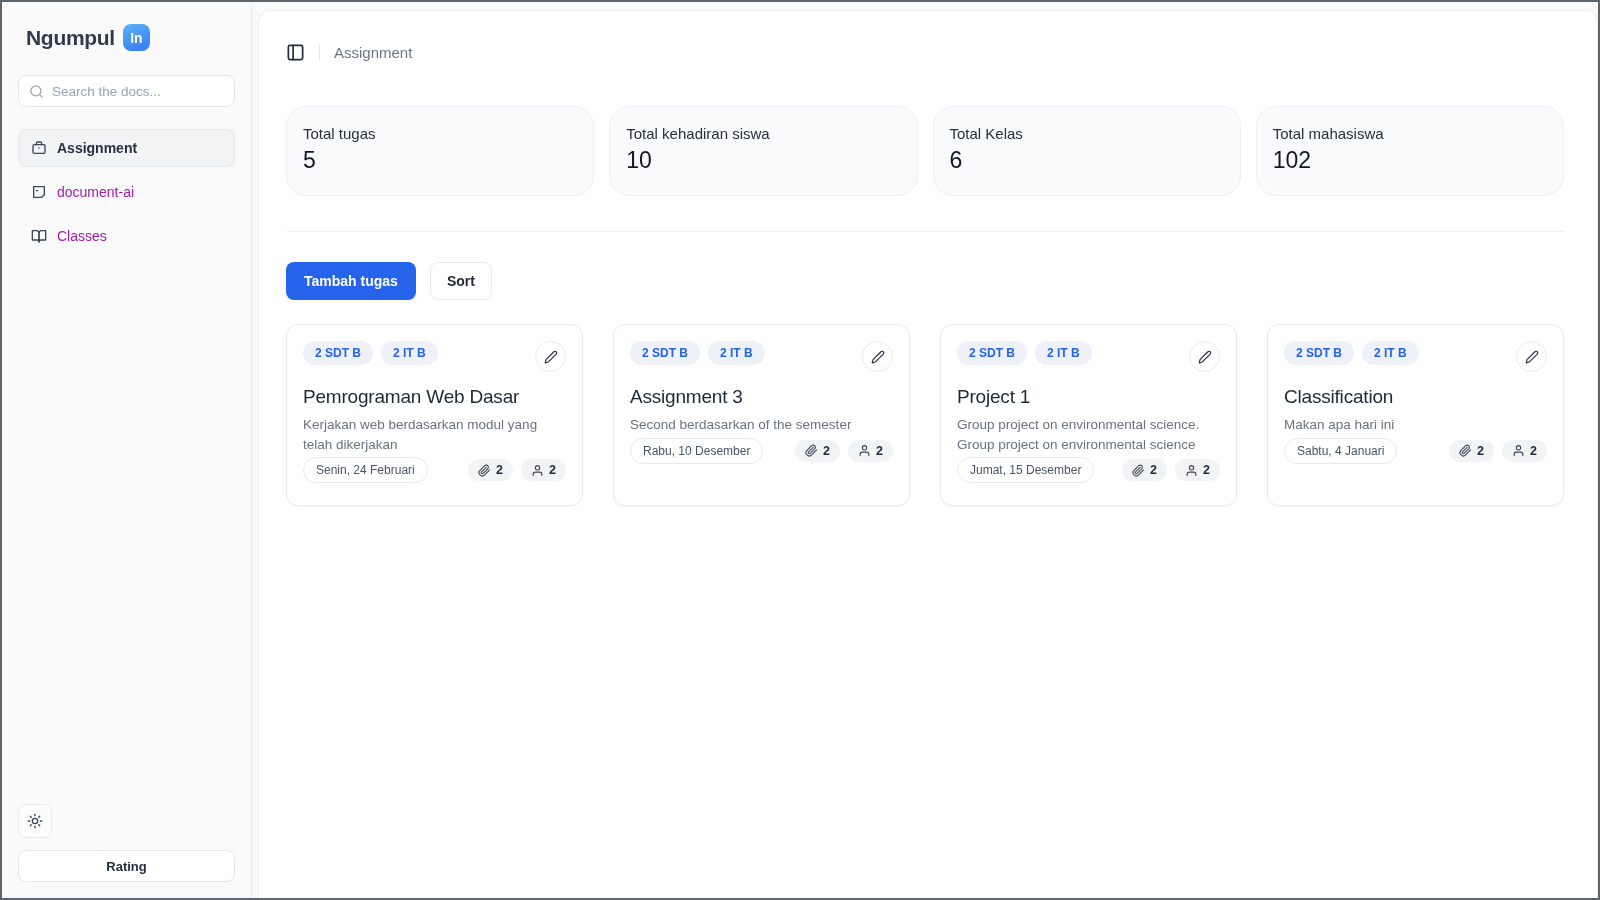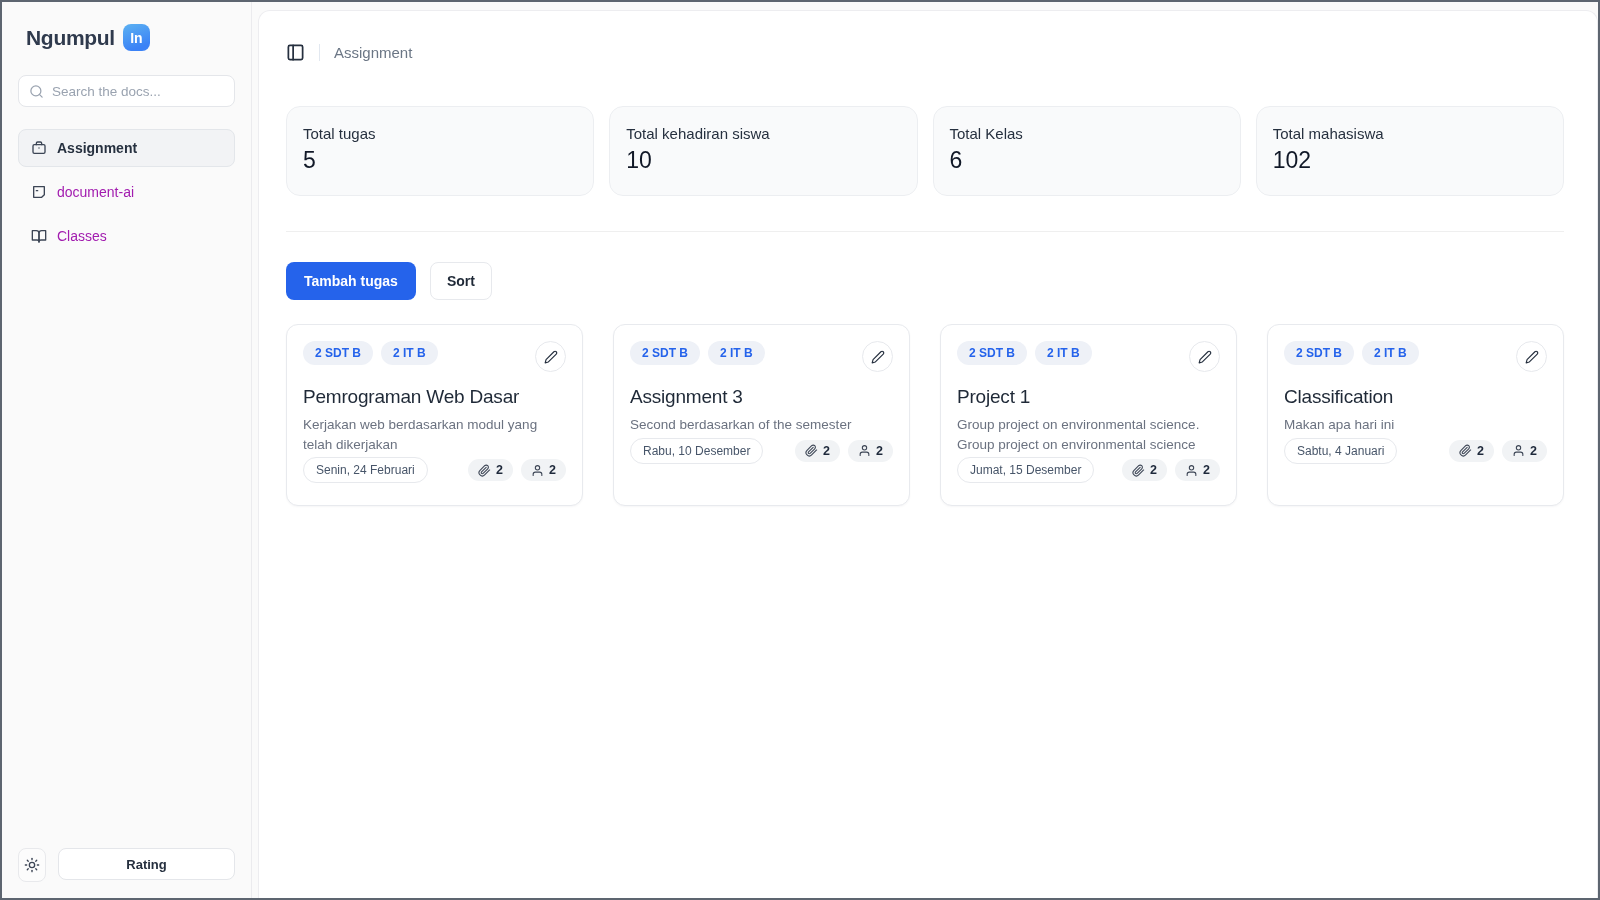--- a/index.html
+++ b/index.html
@@ -46,21 +46,21 @@
     display:flex; align-items:center; gap:10px;
     padding: 10px 12px; border-radius: 8px;
     font-size: 14px; color:#a21caf; cursor:pointer;
     border:1px solid transparent;
   }
   .nav-item.active {
     background:#f2f3f5; border:1px solid #e3e6ea;
     color:#26303f; font-weight:600;
   }
   .nav-item .icn { display:flex; color:#3c4555; }
-  .sidebar-footer { margin-top:auto; display:flex; flex-direction:row; gap:12px; }
+  .sidebar-footer { margin-top:auto; display:flex; flex-direction:column; gap:12px; }
   .theme-btn {
     width: 34px; height: 34px; border-radius: 8px;
     background:#fcfcfc; border:1px solid #e8e9ec;
     display:flex; align-items:center; justify-content:center;
     color:#3c4555; cursor:pointer;
   }
   .rating-btn {
     width:100%; height:32px; border-radius:8px;
     background:#fff; border:1px solid #e4e6ea;
     font-size:13px; font-weight:600; color:#26303f;
@@ -76,21 +76,21 @@
     border-radius: 12px 12px 0 0;
     padding: 32px 33px 0 27px;
     overflow:hidden;
   }
   .breadcrumb { display:flex; align-items:center; gap:14px; color:#64748b; }
   .bc-sep { width:1px; height:17px; background:#e2e8f0; }
   .bc-title { font-size: 15px; color:#6b7685; }
 
   .stats { display:grid; grid-template-columns: repeat(4, 1fr); gap:15px; margin-top: 44px; }
   .stat-card {
-    background:#f9fafb; border:1px solid #eceef1; border-radius:14px;
+    background:#f9fafb; border:1px solid #eceef1; border-radius:20px;
     padding: 18px 16px; height: 90px;
   }
   .stat-label { font-size:15px; color:#26303f; }
   .stat-value { font-size:23px; color:#111827; margin-top:5px; }
 
   .section-divider { height:1px; background:#efefef; margin-top:35px; }
 
   .toolbar { margin-top: 30px; display:flex; gap:14px; }
   .btn-primary {
     background:#2563eb; color:#fff; border:none; border-radius:8px;

